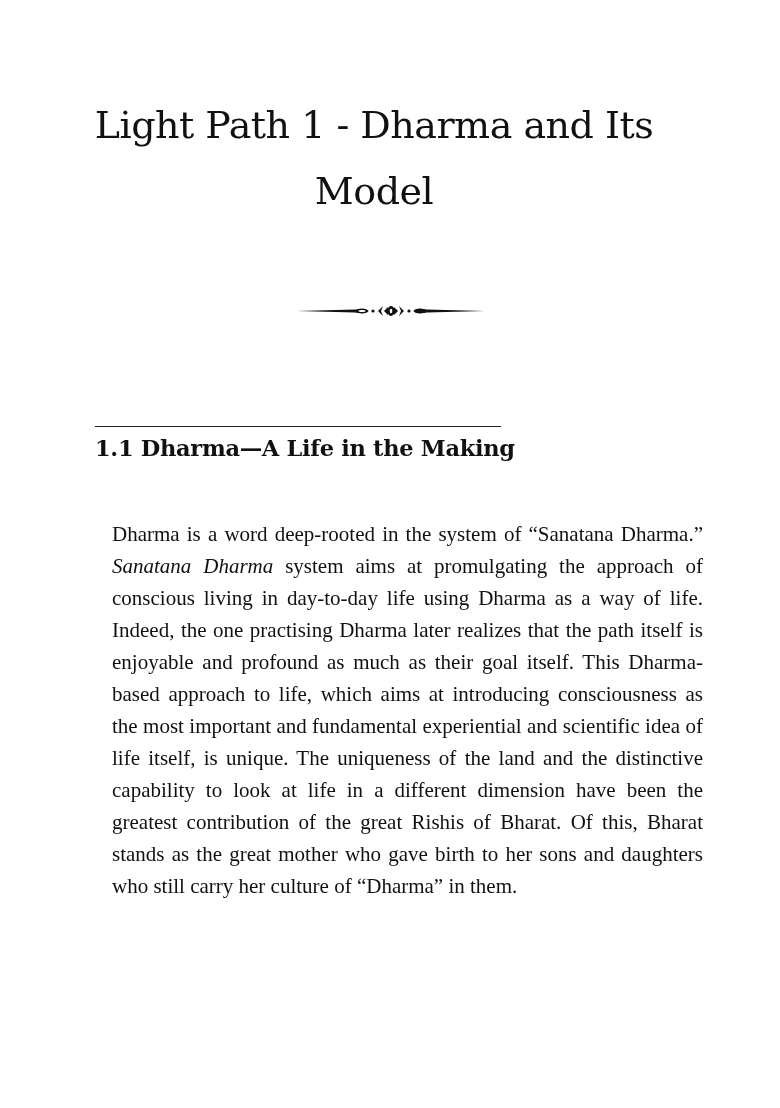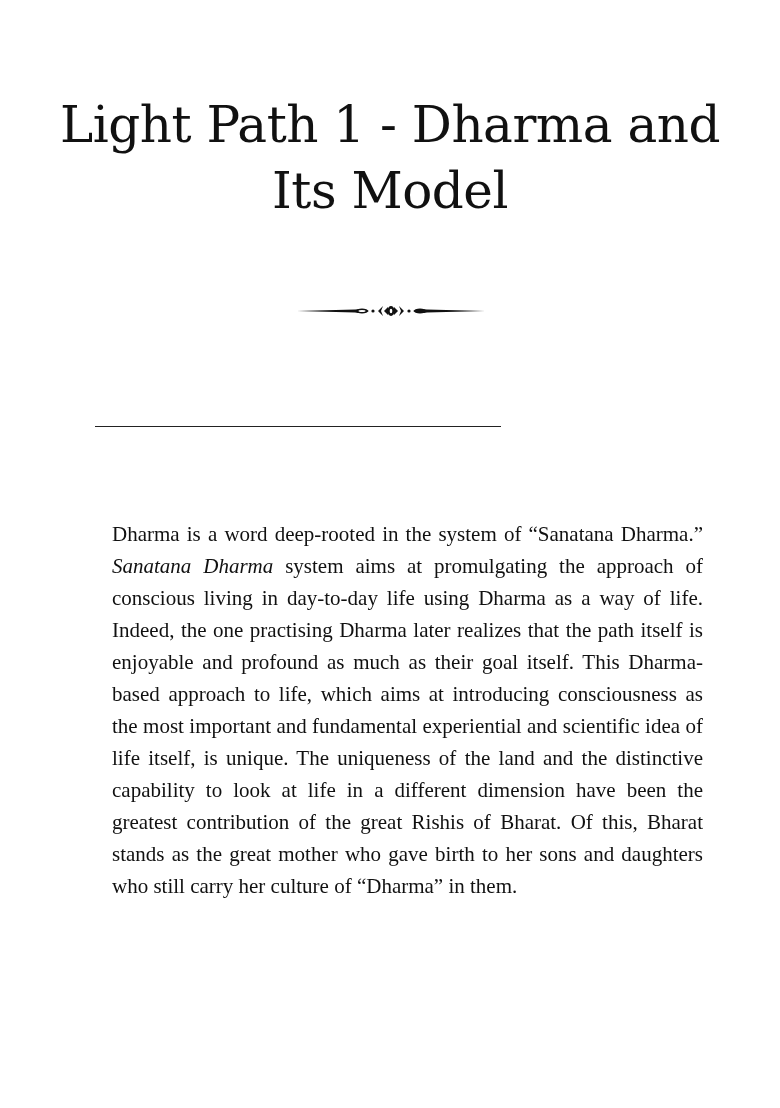--- a/index.html
+++ b/index.html
@@ -1,22 +1,22 @@
 <!DOCTYPE html>
 <html><head>
 <meta charset="utf-8">
 <style>
   html, body { margin: 0; padding: 0; background: #ffffff; }
   body { width: 780px; height: 1108px; position: relative; overflow: hidden; color: #111111; }
   .page { position: absolute; left: 0; top: 0; width: 780px; height: 1108px; }
   .chapter-title {
-    position: absolute; left: 60px; width: 660px; top: 92px;
+    position: absolute; left: 44px; width: 660px; top: 92px;
     text-align: center;
     font-family: "DejaVu Serif", serif;
-    font-size: 50px; line-height: 66px;
+    font-size: 38px; line-height: 66px;
     font-weight: normal; letter-spacing: -0.5px;
     margin: 0;
   }
   .ornament { position: absolute; left: 295px; top: 300px; width: 192px; height: 22px; }
   .section-rule { position: absolute; left: 95px; top: 426px; width: 406px; height: 0; border-top: 1.5px solid #222; }
   .section-heading {
     position: absolute; left: 95px; top: 432px; width: 420px;
     font-family: "DejaVu Serif", serif; font-weight: bold;
     font-size: 22.5px; line-height: 32px; margin: 0; letter-spacing: -0.3px;
   }
@@ -50,16 +50,17 @@
     <path d="M109 11 L104 6 L106 11 L104 16 Z" fill="#111"></path>
     <circle cx="114" cy="11" r="1.6" fill="#111"></circle>
 
     <ellipse cx="125" cy="11" rx="6" ry="2.6" fill="#111"></ellipse>
     <ellipse cx="125" cy="11" rx="3.5" ry="1" fill="#fff"></ellipse>
     <path d="M190 11 L132 9.5 Q122 8 118 11 Q122 14 132 12.5 Z" fill="#111"></path>
   </svg>
 
   <div class="section-rule"></div>
 
+  <h2 class="section-heading">1.1 Dharma—A Life in the Making</h2>
 
   <p class="body-text"><span>Dharma is a word deep-rooted in the system of “Sanatana Dharma.” </span><em>Sanatana Dharma</em><span> system aims at promulgating the approach of conscious living in day-to-day life using Dharma as a way of life. Indeed, the one practising Dharma later realizes that the path itself is enjoyable and profound as much as their goal itself. This Dharma-based approach to life, which aims at introducing consciousness as the most important and fundamental experiential and scientific idea of life itself, is unique. The uniqueness of the land and the distinctive capability to look at life in a different dimension have been the greatest contribution of the great Rishis of Bharat. Of this, Bharat stands as the great mother who gave birth to her sons and daughters who still carry her culture of “Dharma” in them.</span></p>
 
 </div>
 
 </body></html>

